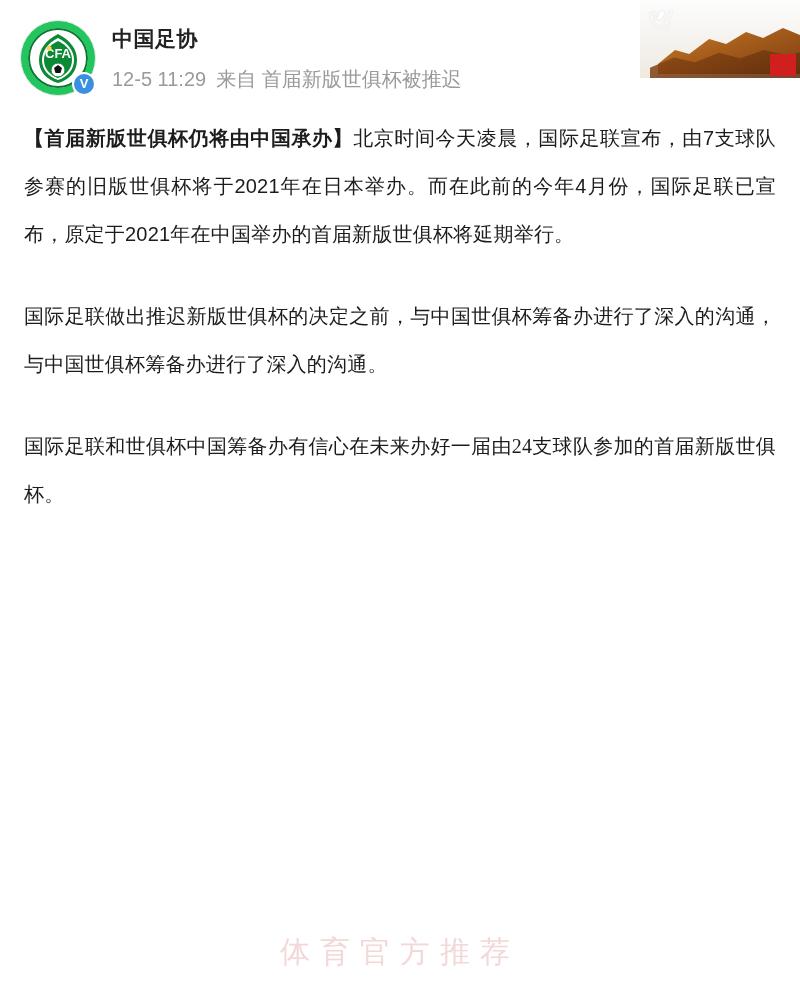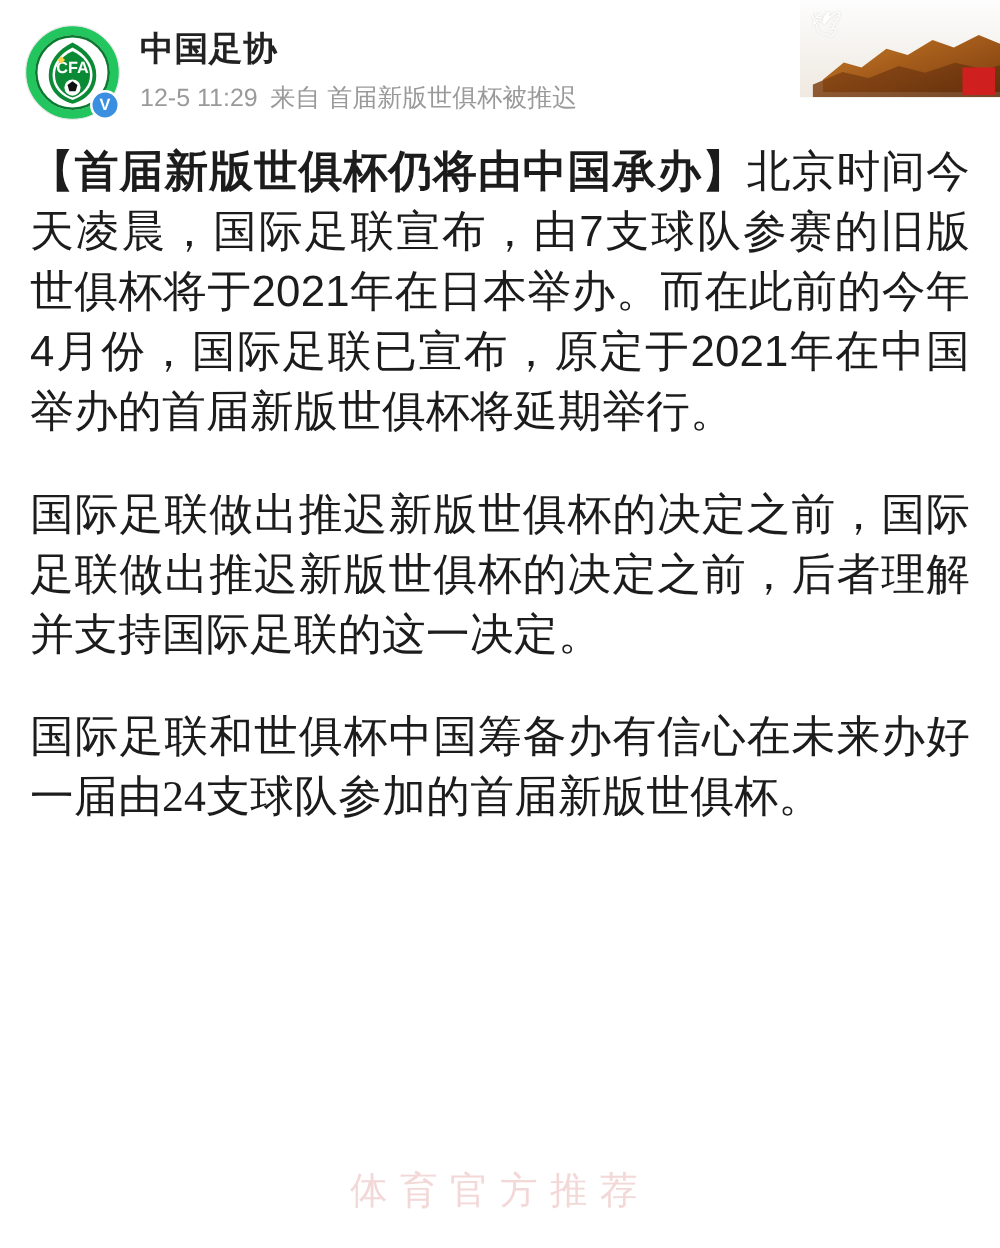--- a/index.html
+++ b/index.html
@@ -79,26 +79,25 @@
 
   .head-text {
     margin-left: 18px;
     padding-top: 6px;
     display: flex;
     flex-direction: column;
     justify-content: flex-start;
   }
 
   .username {
-    font-size: 27px;
+    font-size: 21px;
     font-weight: 700;
     color: #222222;
     letter-spacing: 0.5px;
     line-height: 34px;
-    font-family: Liberation Serif, serif;
   }
 
   .meta {
     margin-top: 10px;
     font-size: 20px;
     color: #9a9a9a;
     line-height: 26px;
     display: flex;
     align-items: flex-end;
     white-space: nowrap;
@@ -149,21 +148,21 @@
     line-height: 20px;
     text-shadow: 0 0 2px rgba(0,0,0,.15);
   }
 
   
   .body {
     padding: 10px 24px 0 24px;
   }
 
   .para {
-    font-size: 35px;
+    font-size: 20px;
     line-height: 48px;
     color: #1c1c1c;
     text-align: justify;
     margin: 0 0 34px 0;
     letter-spacing: 0.2px;
     font-family: "Liberation Sans", sans-serif;
   }
   .para:last-child { margin-bottom: 0; font-family: Liberation Serif, serif; }
 
   .para .bracket-title {
@@ -220,18 +219,18 @@
       <div class="username">中国足协</div>
       <div class="meta">
         <span class="time">12-5 11:29</span>
         <span class="source">来自 首届新版世俱杯被推迟</span>
       </div>
     </div>
   </div>
 
   <div class="body">
     <p class="para"><span class="bracket-title">【首届新版世俱杯仍将由中国承办】</span><span>北京时间今天凌晨，国际足联宣布，由7支球队参赛的旧版世俱杯将于2021年在日本举办。而在此前的今年4月份，国际足联已宣布，原定于2021年在中国举办的首届新版世俱杯将延期举行。</span></p>
-    <p class="para">国际足联做出推迟新版世俱杯的决定之前，国际足联做出推迟新版世俱杯的决定之前，后者理解并支持国际足联的这一决定。</p>
+    <p class="para">国际足联做出推迟新版世俱杯的决定之前，与中国世俱杯筹备办进行了深入的沟通，与中国世俱杯筹备办进行了深入的沟通。</p>
     <p class="para">国际足联和世俱杯中国筹备办有信心在未来办好一届由24支球队参加的首届新版世俱杯。</p>
   </div>
 
   <div class="watermark">体育官方推荐</div>
 </div>
 
 </body></html>

